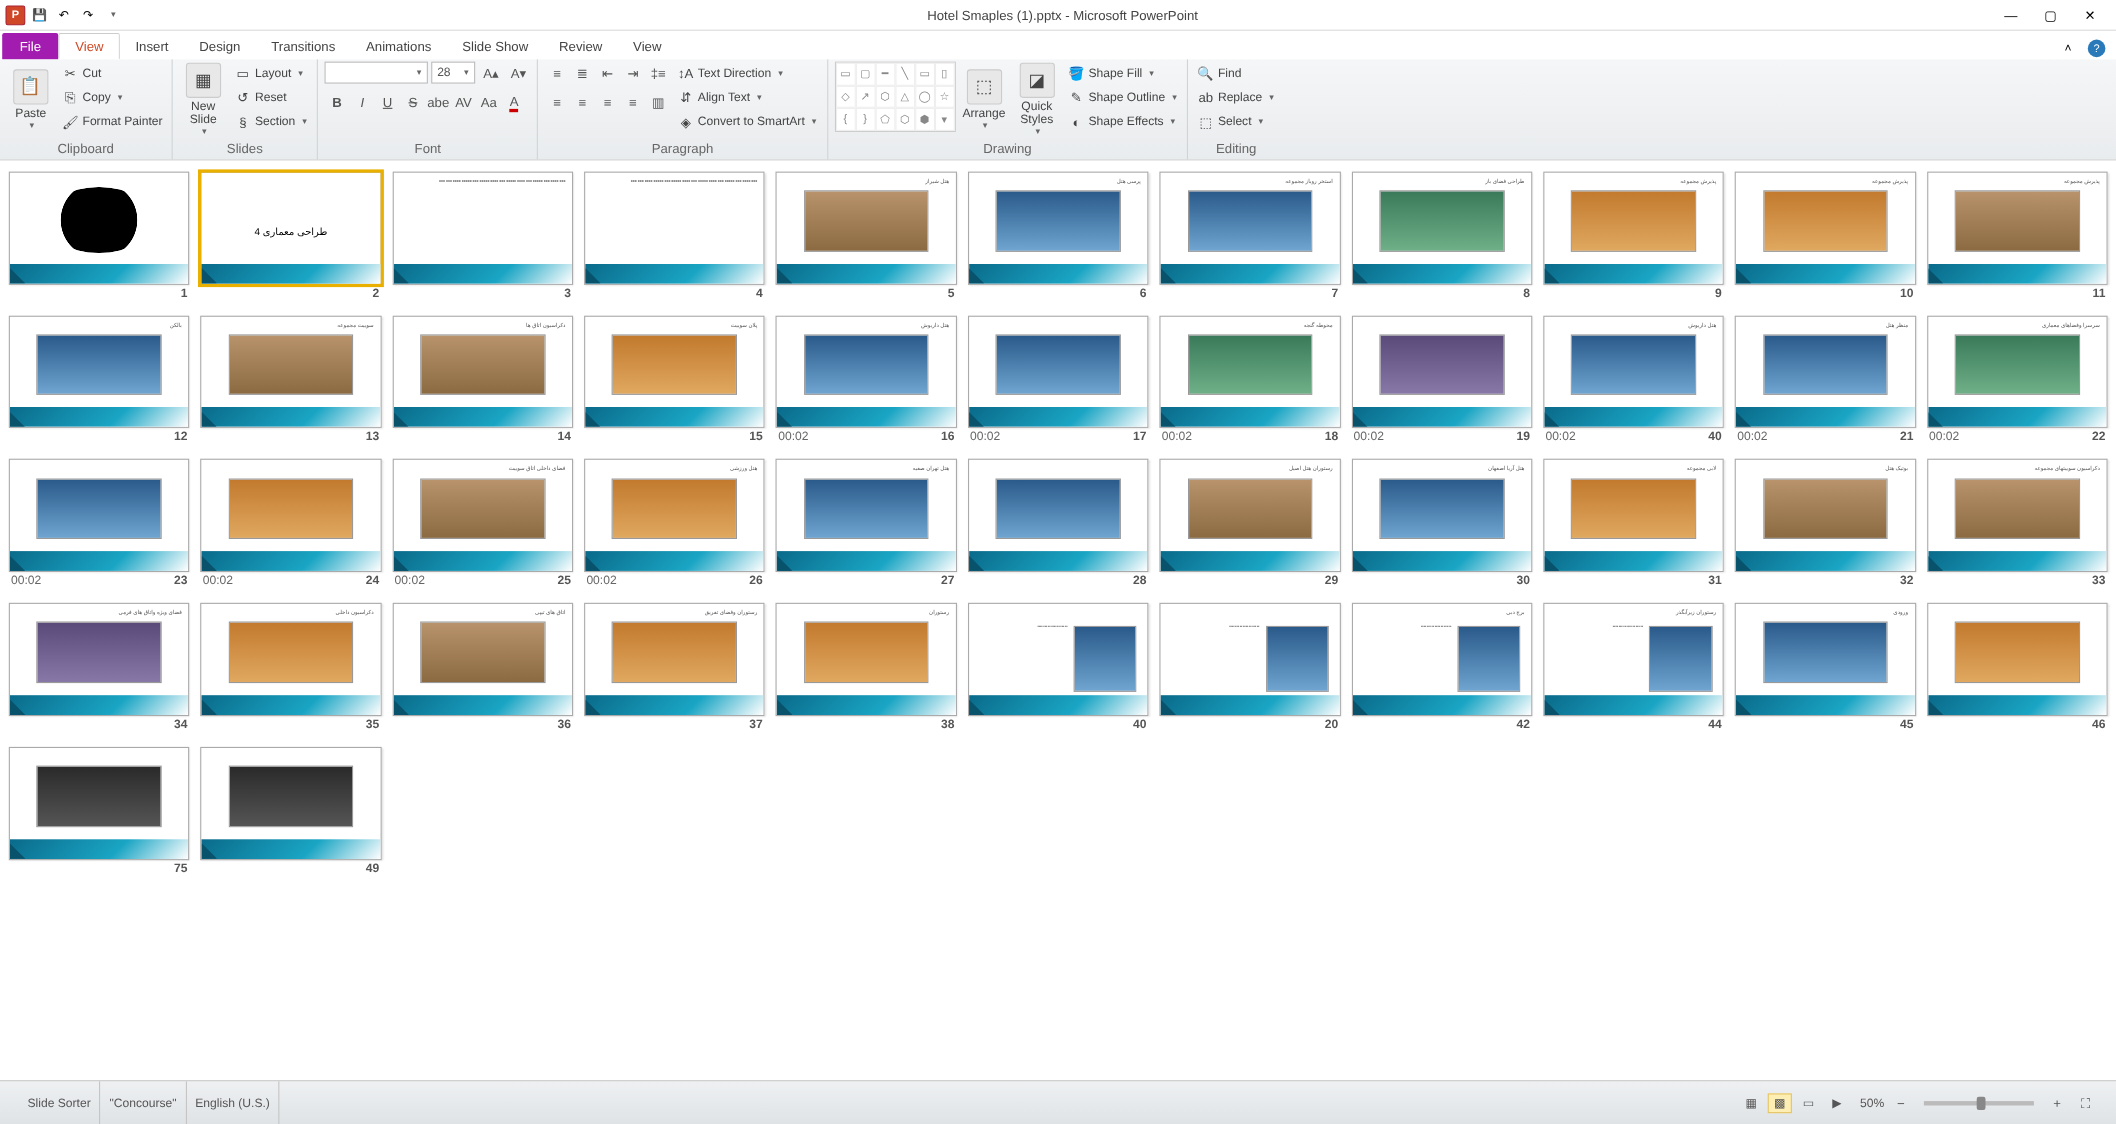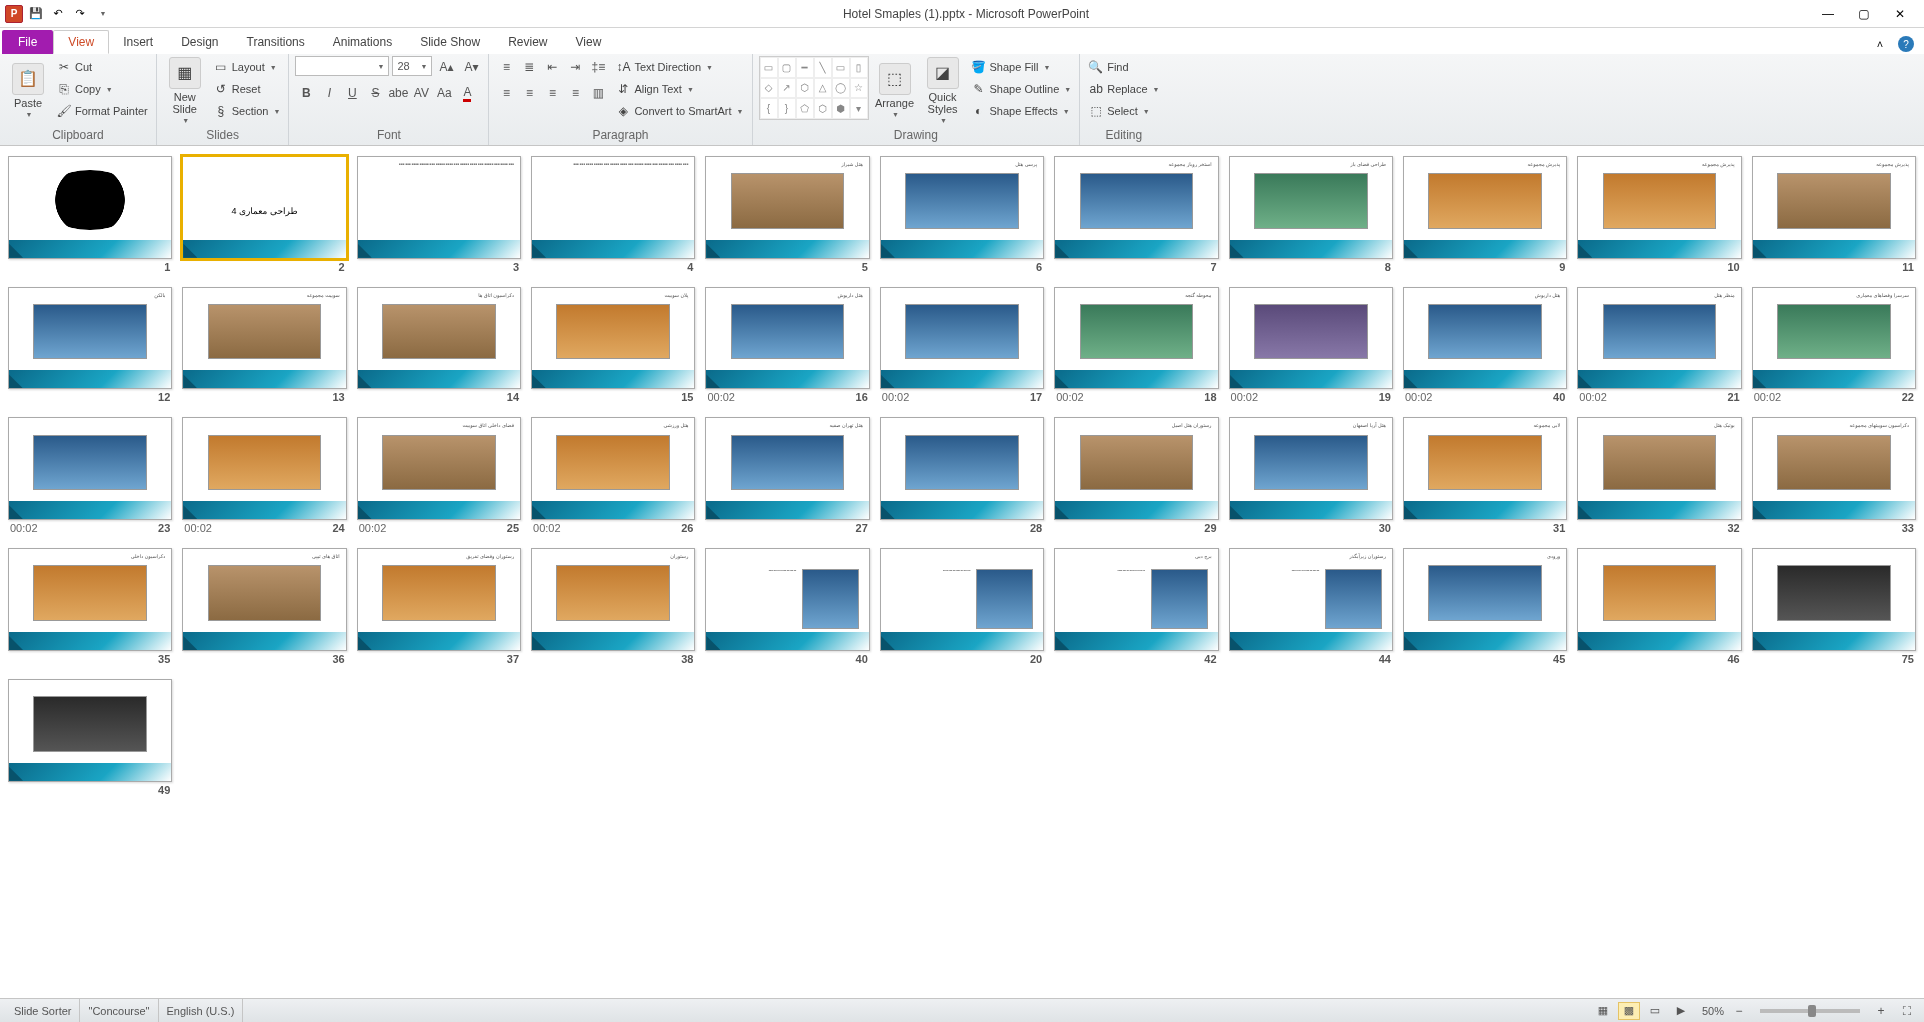--- a/index.html
+++ b/index.html
@@ -56,21 +56,21 @@
 .thumb-img.photo5 { background: linear-gradient(#5a4a7a, #8878a8); }
 .thumb-img.dark { background: linear-gradient(#2a2a2a, #555); }
 .thumb-title { position: absolute; top: 4px; right: 6px; font-size: 5px; color: #555; direction: rtl; }
 .thumb-text { padding: 6px; font-size: 3px; color: #777; line-height: 1.3; direction: rtl; }
 .calli { width: 60%; height: 60%; margin: 8% auto; background: #000; -webkit-mask: radial-gradient(circle, #000 60%, transparent 61%); mask: radial-gradient(circle, #000 60%, transparent 61%); border-radius: 50%; }
 .meta-row { display: flex; justify-content: space-between; padding: 2px 2px 0 2px; font-size: 11px; color: #555; }
 .slide-num { font-weight: bold; }
 .slide-time { color: #666; }
 
 
-.statusbar { height: 24px; background: linear-gradient(#eef0f2, #dfe3e6); border-top: 1px solid #c5c5c5; display: flex; align-items: center; font-size: 11px; color: #555; padding: 0 6px; }
+.statusbar { height: 40px; background: linear-gradient(#eef0f2, #dfe3e6); border-top: 1px solid #c5c5c5; display: flex; align-items: center; font-size: 11px; color: #555; padding: 0 17px; }
 .status-seg { padding: 0 8px; border-right: 1px solid #c5c5c5; height: 100%; display: flex; align-items: center; }
 .status-right { margin-left: auto; display: flex; align-items: center; gap: 4px; }
 .view-btn { width: 22px; height: 18px; display: flex; align-items: center; justify-content: center; cursor: pointer; border: 1px solid transparent; }
 .view-btn.active { background: #fdeeb3; border-color: #e5c365; }
 .zoom-slider { width: 100px; height: 4px; background: #bbb; position: relative; margin: 0 6px; }
 .zoom-thumb { position: absolute; top: -4px; left: 48%; width: 8px; height: 12px; background: #888; border-radius: 2px; }
 </style>
 </head>
 <body>
 
@@ -774,20 +774,34 @@
           </div>
         </div>
         <div class="meta-row">
           <span class="slide-time"></span>
           <span class="slide-num">33</span>
         </div>
       </div>
       <div class="slide-cell">
         <div class="thumb">
           <div class="thumb-inner">
+            <div class="thumb-title">فضای ویژه واتاق های فرمی</div>
+            <div class="thumb-img photo5"></div>
+            <div class="thumb-accent"></div>
+            <div class="thumb-corner"></div>
+          </div>
+        </div>
+        <div class="meta-row">
+          <span class="slide-time"></span>
+          <span class="slide-num">34</span>
+        </div>
+      </div>
+      <div class="slide-cell">
+        <div class="thumb">
+          <div class="thumb-inner">
             <div class="thumb-title">دکراسیون داخلی</div>
             <div class="thumb-img photo3"></div>
             <div class="thumb-accent"></div>
             <div class="thumb-corner"></div>
           </div>
         </div>
         <div class="meta-row">
           <span class="slide-time"></span>
           <span class="slide-num">35</span>
         </div>

